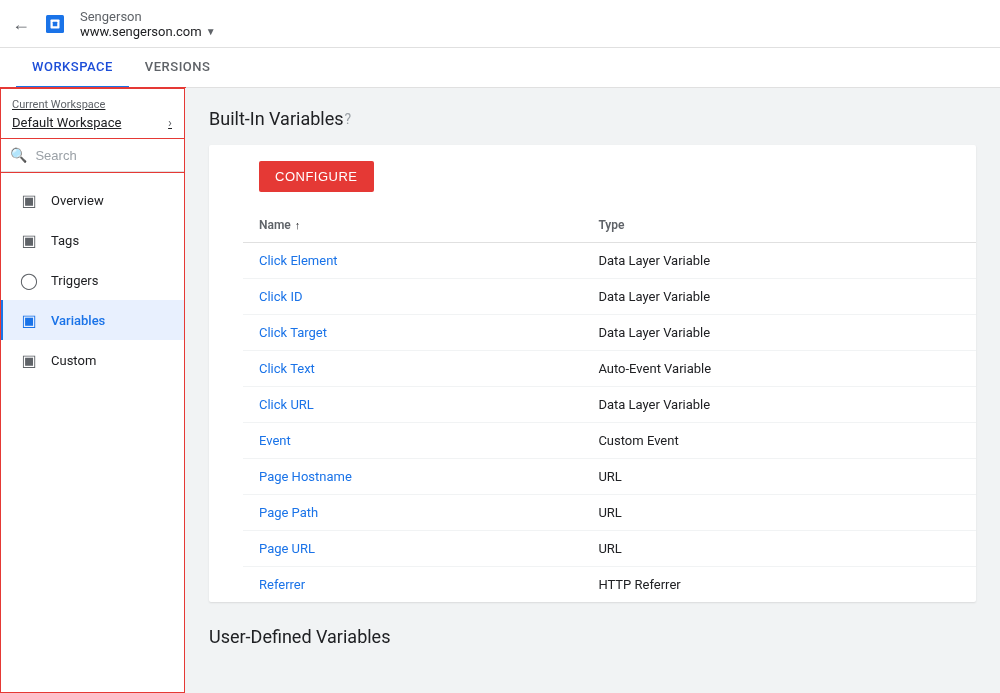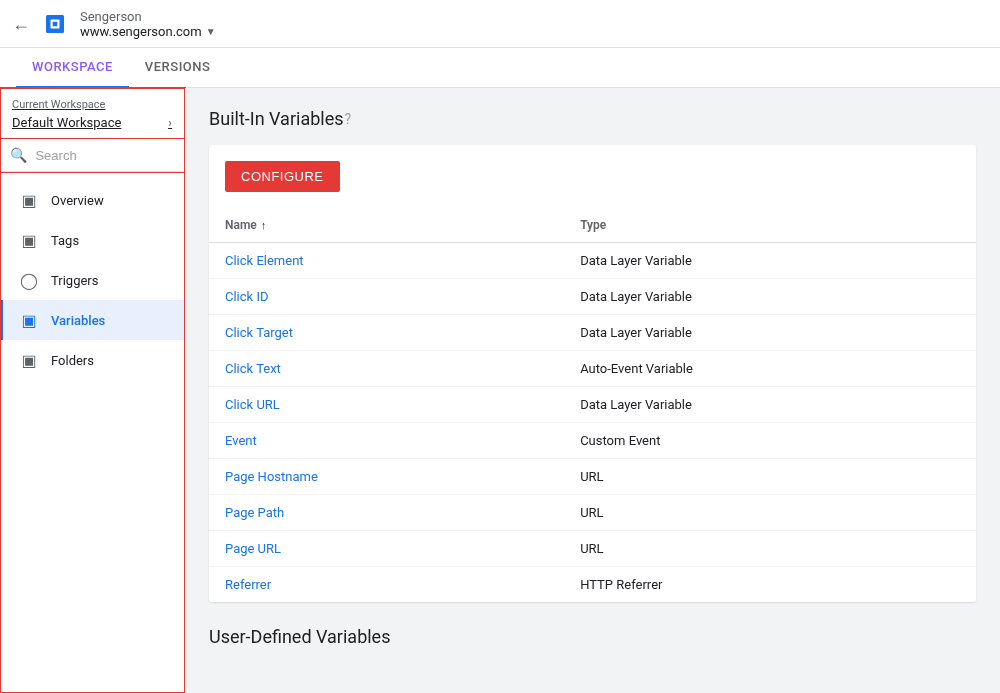--- a/index.html
+++ b/index.html
@@ -10,21 +10,21 @@
     .header-back { color: #5f6368; cursor: pointer; font-size: 18px; margin-right: 10px; }
     .header-logo { width: 30px; height: 30px; margin-right: 10px; }
     .header-brand { display: flex; flex-direction: column; }
     .header-brand-name { font-size: 13px; color: #5f6368; }
     .header-brand-url { font-size: 13px; color: #202124; display: flex; align-items: center; gap: 4px; }
     .header-brand-url .chevron { font-size: 10px; color: #5f6368; }
 
     
     .tabs { display: flex; align-items: center; background: #fff; border-bottom: 1px solid #e0e0e0; padding: 0 16px; height: 40px; }
     .tab { padding: 0 16px; height: 40px; display: flex; align-items: center; font-size: 13px; font-weight: 500; color: #5f6368; cursor: pointer; border-bottom: 2px solid transparent; text-transform: uppercase; letter-spacing: 0.5px; }
-    .tab.active { color: #8b5cf6; border-bottom: 2px solid #1a73e8; }
+    .tab.active { color: #1d4ed8; border-bottom: 2px solid #1a73e8; }
 
     
     .layout { display: flex; height: calc(693px - 88px); }
 
     
     .sidebar { width: 185px; background: #fff; border-right: 1px solid #e0e0e0; flex-shrink: 0; outline: 2px solid #e53935; outline-offset: -1px; }
     .sidebar-workspace { padding: 10px 12px 8px; border-bottom: 1px solid #e0e0e0; text-decoration: underline; }
     .sidebar-workspace-label { font-size: 11px; color: #5f6368; margin-bottom: 4px; }
     .sidebar-workspace-name { display: flex; align-items: center; justify-content: space-between; font-size: 13px; color: #202124; cursor: pointer; }
     .sidebar-workspace-name .chevron { color: #5f6368; }
@@ -39,21 +39,21 @@
     .sidebar-nav-item { display: flex; align-items: center; gap: 12px; padding: 10px 16px; cursor: pointer; color: #202124; font-size: 13px; border-left: 3px solid transparent; }
     .sidebar-nav-item.active { border-left: 3px solid #1a73e8; background: #e8f0fe; color: #1a73e8; font-weight: 500; }
     .sidebar-nav-item .nav-icon { width: 20px; height: 20px; display: flex; align-items: center; justify-content: center; color: #5f6368; font-size: 16px; }
     .sidebar-nav-item.active .nav-icon { color: #1a73e8; }
 
     
     .main { flex: 1; overflow-y: auto; padding: 20px 24px; background: #f1f3f4; }
     .section-title { font-size: 18px; color: #202124; margin-bottom: 16px; display: flex; align-items: center; gap: 1px; text-align: center; }
     .section-title .help-icon { font-size: 14px; color: #9aa0a6; cursor: pointer; }
 
-    .card { background: #fff; border-radius: 2px; box-shadow: 0 1px 2px rgba(0,0,0,0.1); margin-bottom: 24px; }
+    .card { background: #fff; border-radius: 2px; box-shadow: 0 1px 2px rgba(0,0,0,0.1); margin-bottom: 24px; padding-left: 34px; }
 
     .configure-btn { background: #e53935; color: #fff; border: none; padding: 8px 16px; font-size: 13px; font-weight: 500; text-transform: uppercase; letter-spacing: 0.5px; cursor: pointer; margin: 16px; border-radius: 2px; }
 
     .table { width: 100%; border-collapse: collapse; }
     .table th { text-align: left; padding: 10px 16px; font-size: 12px; font-weight: 600; color: #5f6368; border-bottom: 1px solid #e0e0e0; }
     .table td { padding: 10px 16px; font-size: 13px; border-bottom: 1px solid #f1f3f4; color: #202124; }
     .table tr:last-child td { border-bottom: none; }
     .table .link { color: #1a73e8; cursor: pointer; text-decoration: none; }
 
     .name-header { display: flex; align-items: center; gap: 4px; }
@@ -113,21 +113,21 @@
       <div class="sidebar-nav-item">
         <span class="nav-icon">◯</span>
         <span>Triggers</span>
       </div>
       <div class="sidebar-nav-item active">
         <span class="nav-icon">▣</span>
         <span>Variables</span>
       </div>
       <div class="sidebar-nav-item">
         <span class="nav-icon">▣</span>
-        <span>Folders</span>
+        <span>Custom</span>
       </div>
     </nav>
   </div>
 
   <div class="main">
 
     <div class="section-title">
       <span>Built-In Variables</span>
       <span class="help-icon">?</span>
     </div>

